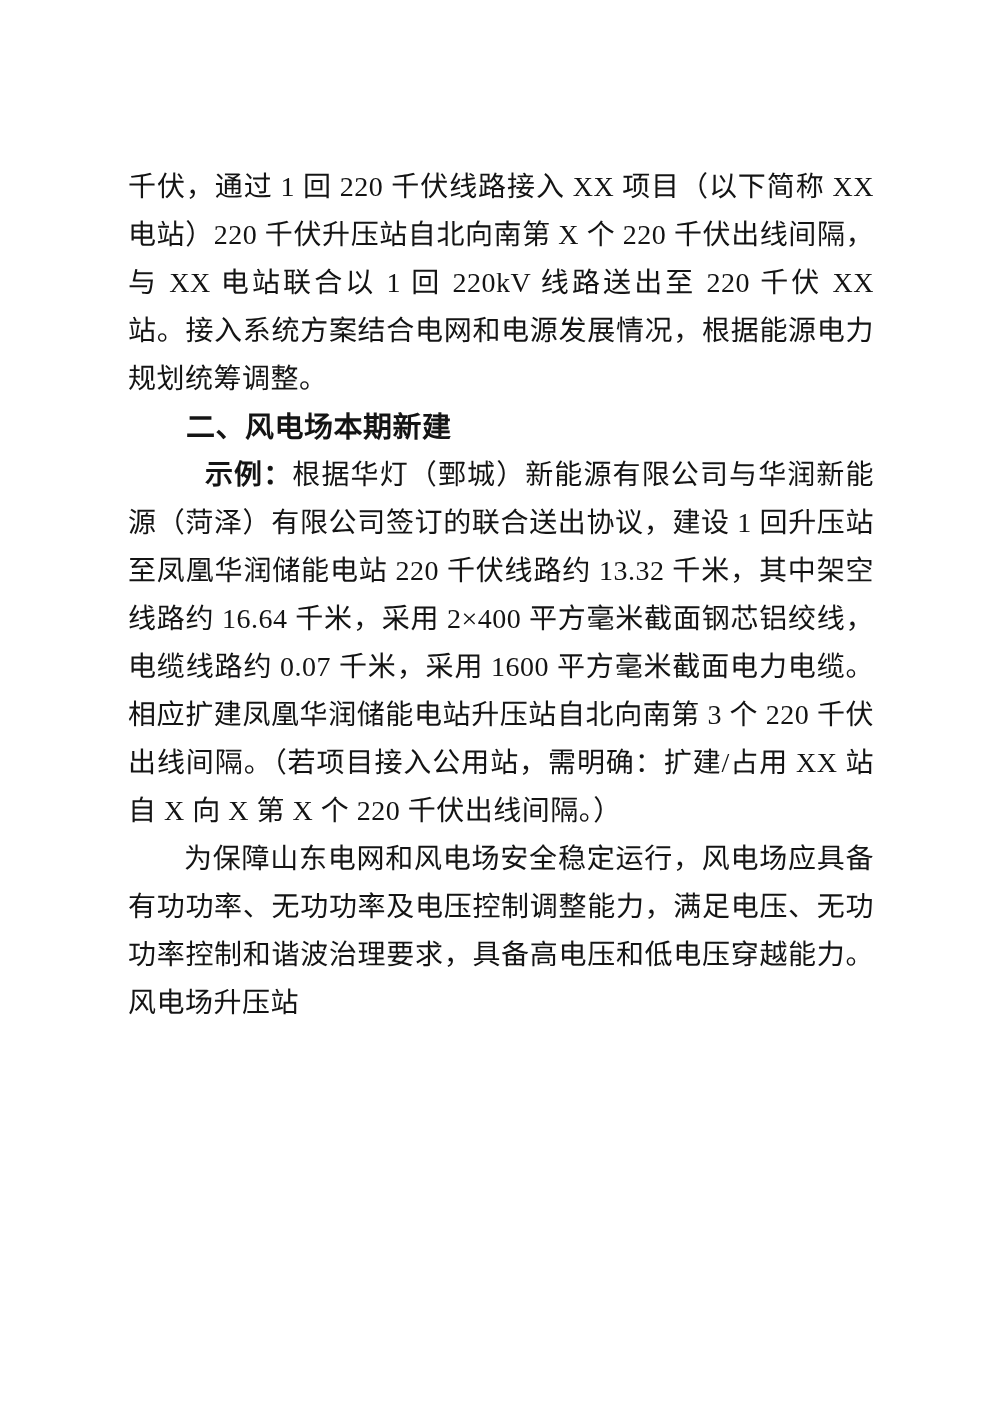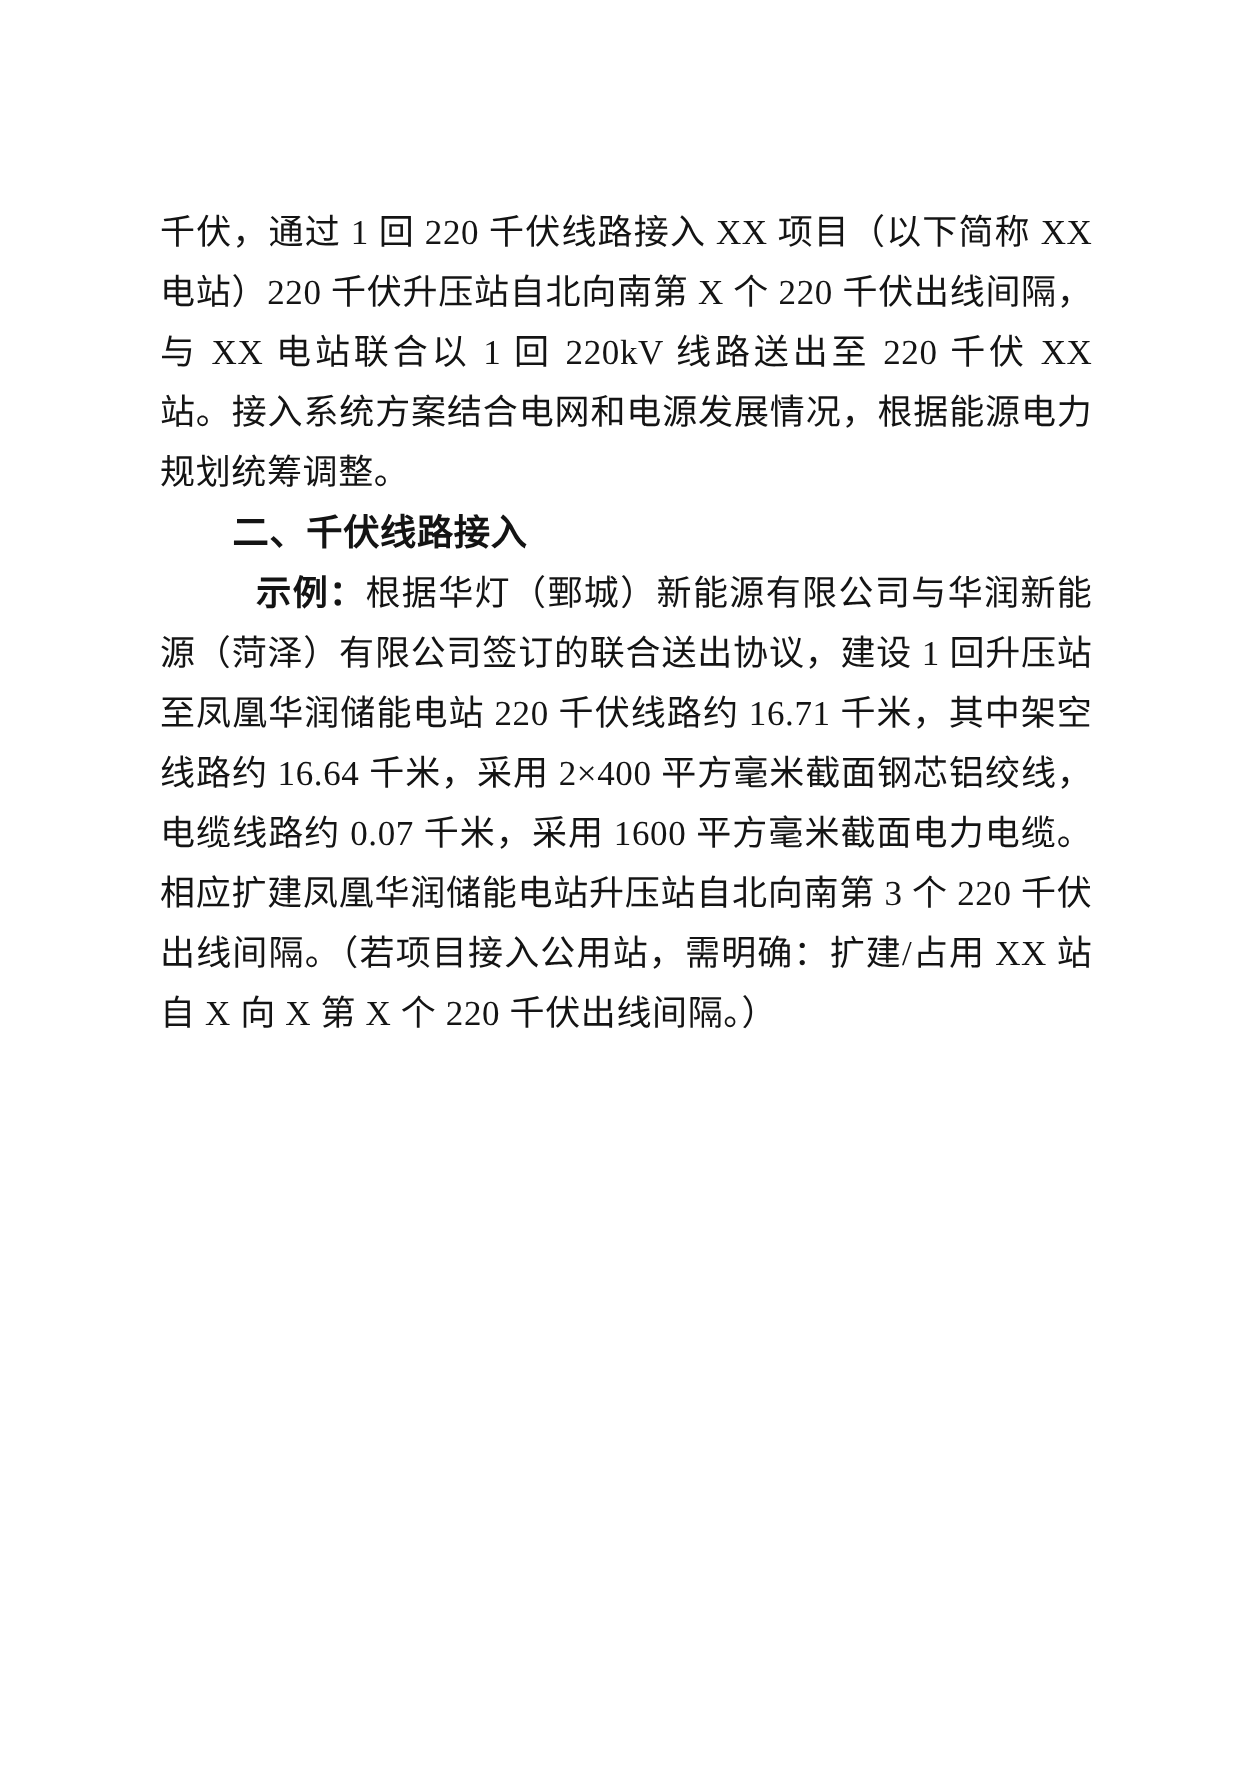--- a/index.html
+++ b/index.html
@@ -49,20 +49,21 @@
   }
 </style>
 </head>
 <body>
 
 <div class="page">
   <div class="content">
 
     <p class="para">千伏，通过 1 回 220 千伏线路接入 XX 项目（以下简称 XX 电站）220 千伏升压站自北向南第 X 个 220 千伏出线间隔，与 XX 电站联合以 1 回 220kV 线路送出至 220 千伏 XX 站。接入系统方案结合电网和电源发展情况，根据能源电力规划统筹调整。</p>
 
-    <h2 class="heading">二、千伏线路接入</h2>
+    <h2 class="heading">二、风电场本期新建</h2>
 
-    <p class="para indent"><span class="bold-prefix">示例：</span><span>根据华灯（鄄城）新能源有限公司与华润新能源（菏泽）有限公司签订的联合送出协议，建设 1 回升压站至凤凰华润储能电站 220 千伏线路约 16.71 千米，其中架空线路约 16.64 千米，采用 2×400 平方毫米截面钢芯铝绞线，电缆线路约 0.07 千米，采用 1600 平方毫米截面电力电缆。相应扩建凤凰华润储能电站升压站自北向南第 3 个 220 千伏出线间隔。（若项目接入公用站，需明确：扩建/占用 XX 站自 X 向 X 第 X 个 220 千伏出线间隔。）</span></p>
+    <p class="para indent"><span class="bold-prefix">示例：</span><span>根据华灯（鄄城）新能源有限公司与华润新能源（菏泽）有限公司签订的联合送出协议，建设 1 回升压站至凤凰华润储能电站 220 千伏线路约 13.32 千米，其中架空线路约 16.64 千米，采用 2×400 平方毫米截面钢芯铝绞线，电缆线路约 0.07 千米，采用 1600 平方毫米截面电力电缆。相应扩建凤凰华润储能电站升压站自北向南第 3 个 220 千伏出线间隔。（若项目接入公用站，需明确：扩建/占用 XX 站自 X 向 X 第 X 个 220 千伏出线间隔。）</span></p>
 
 
+    <p class="para indent">为保障山东电网和风电场安全稳定运行，风电场应具备有功功率、无功功率及电压控制调整能力，满足电压、无功功率控制和谐波治理要求，具备高电压和低电压穿越能力。风电场升压站</p>
 
   </div>
 </div>
 
 </body></html>

